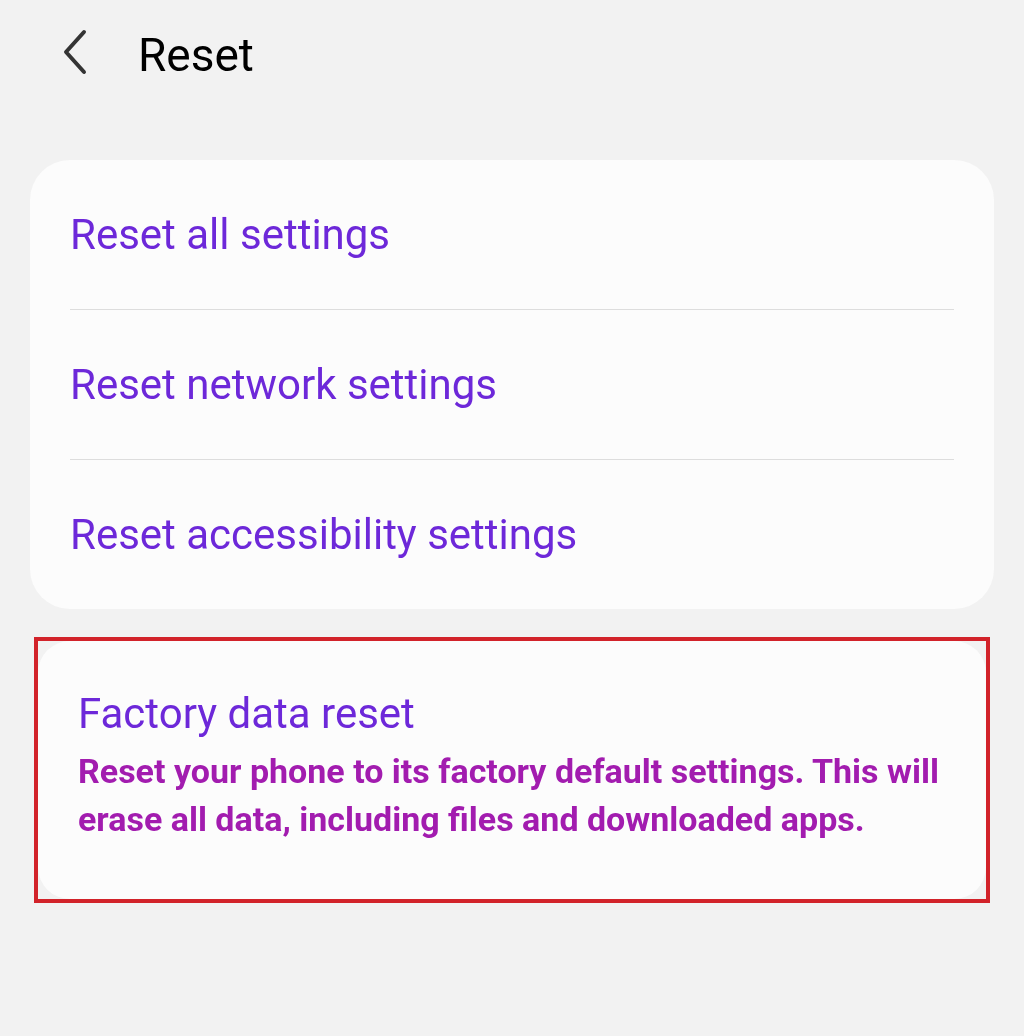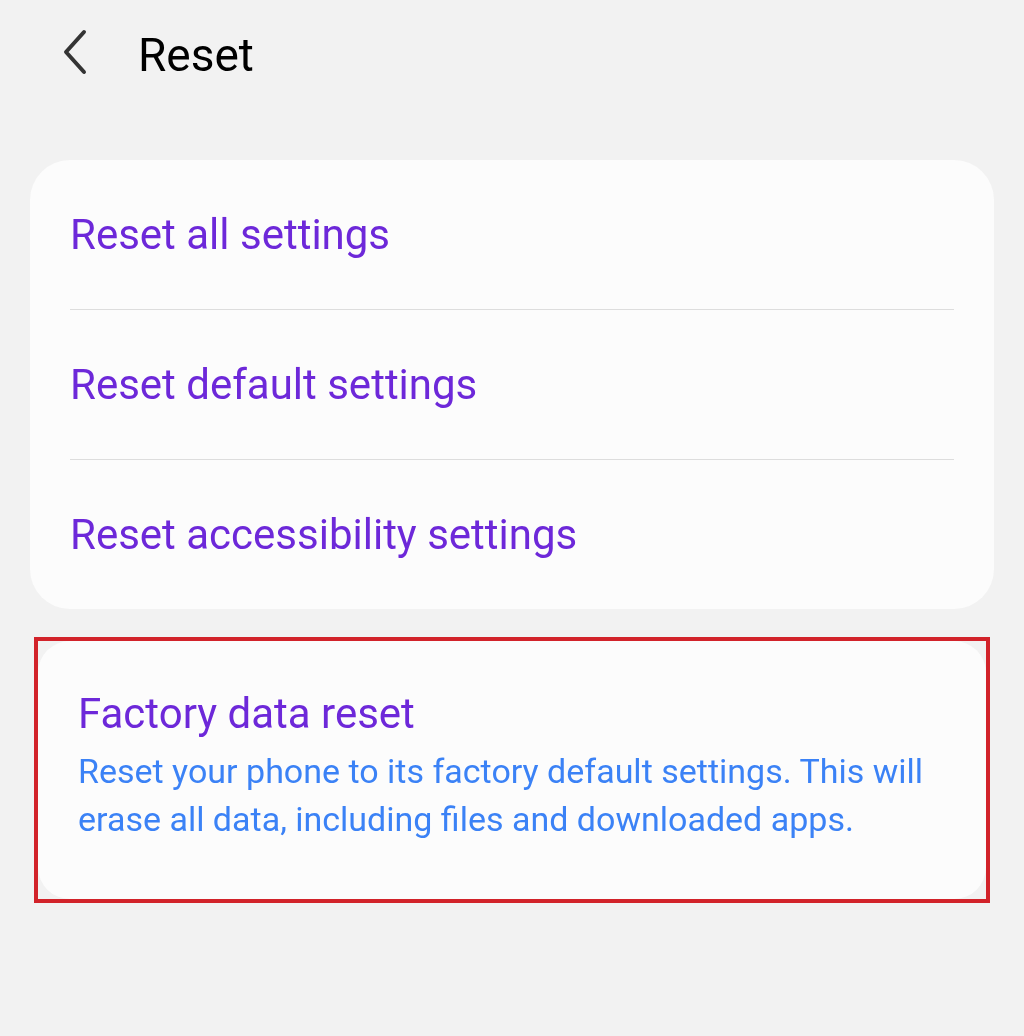--- a/index.html
+++ b/index.html
@@ -49,22 +49,22 @@
     .menu-item-with-desc {
       padding: 48px 40px 56px 40px;
     }
     .menu-item-title {
       font-size: 42px;
       font-weight: 400;
       color: #6d28d9;
     }
     .menu-item-desc {
       font-size: 34px;
-      font-weight: 400;
-      color: #3b82f6;
+      font-weight: 700;
+      color: #a21caf;
       margin-top: 10px;
       line-height: 1.4;
     }
     .divider {
       height: 1px;
       background-color: #ddd;
       margin: 0 40px;
     }
     .highlight-box {
       border: 4px solid #d2232a;
@@ -87,21 +87,21 @@
   </div>
   <h1 class="page-title">Reset</h1>
 </div>
 
 <div class="card card-first">
   <div class="menu-item">
     <div class="menu-item-title">Reset all settings</div>
   </div>
   <div class="divider"></div>
   <div class="menu-item">
-    <div class="menu-item-title">Reset default settings</div>
+    <div class="menu-item-title">Reset network settings</div>
   </div>
   <div class="divider"></div>
   <div class="menu-item">
     <div class="menu-item-title">Reset accessibility settings</div>
   </div>
 </div>
 
 <div class="highlight-box">
   <div class="card">
     <div class="menu-item menu-item-with-desc">

